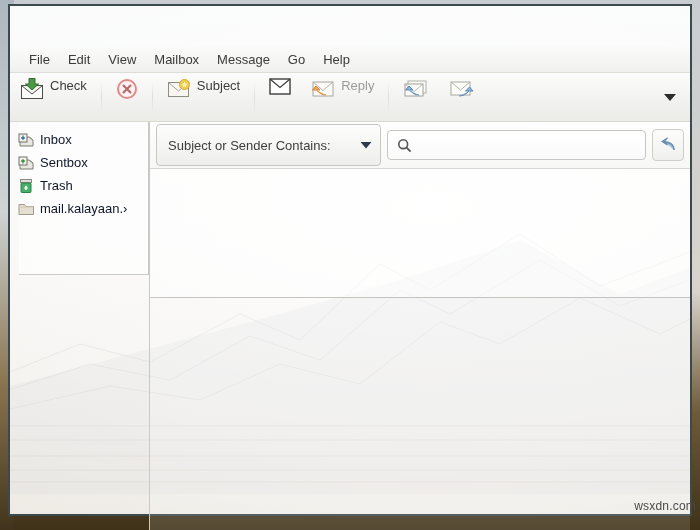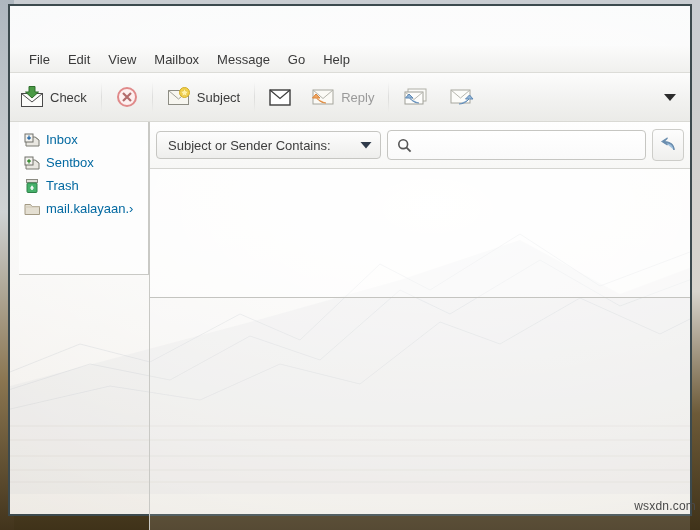--- a/index.html
+++ b/index.html
@@ -66,21 +66,21 @@
   
   #toolbar {
     position: relative;
     height: 48px;
     display: flex; align-items: center;
     background: linear-gradient(180deg,#fcfcfc,#f1f1ef 60%,#ebebe8);
     border-bottom: 1px solid #d9d9d4;
     z-index: 5;
   }
   .tb-btn {
-    display:flex; align-items:center; gap:6px;
+    display:flex; gap:6px;
     height: 38px; padding: 0 9px; margin: 0 1px;
     border-radius: 3px;
     cursor: default;
   }
   .tb-label { font-size: 13px; color: #3c3c3c; white-space: nowrap; }
   .tb-label.dim { color: #9a9a9a; }
   .tb-sep {
     width: 1px; height: 30px; margin: 0 4px;
     background: linear-gradient(180deg, rgba(0,0,0,0), rgba(0,0,0,0.09), rgba(0,0,0,0));
   }
@@ -108,22 +108,22 @@
   #sidebar .sb-frame {
     position:absolute; left:9px; top:0; right:0; height: 152px;
     border-right: 1px solid #c9c9c5;
     border-bottom: 1px solid #c9c9c5;
     background: rgba(255,255,255,0.58);
     pointer-events: none;
   }
   .folder-list { position: relative; z-index: 2; }
   .folder {
     display: flex; align-items: center; gap: 5px;
-    height: 23px; padding-left: 14px;
-    font-size: 13px; color: #0369a1;
+    height: 23px; padding-left: 8px;
+    font-size: 13px; color: #0f172a;
     white-space: nowrap;
     cursor: default;
   }
   .folder .f-label { overflow:hidden; }
 
   #rightcol {
     position: relative;
     flex: 1 1 auto;
     display: flex; flex-direction: column;
     border-left: 1px solid #c9c9c5;
@@ -132,21 +132,21 @@
     height: 47px;
     display: flex; align-items: center;
     padding: 0 6px 0 6px;
     gap: 6px;
     border-bottom: 1px solid #d5d5d1;
     background: linear-gradient(180deg, rgba(255,255,255,0.85), rgba(246,246,244,0.8));
     box-sizing: border-box;
   }
   .combo {
     display:flex; align-items:center; justify-content:space-between;
-    width: 225px; height: 28px;
+    width: 225px; height: 42px;
     padding: 0 8px 0 11px;
     border: 1px solid #c6c6c2;
     border-radius: 4px;
     background: linear-gradient(180deg,#fdfdfd,#eeeeec);
     font-size: 13px; color: #3d3d3d;
     box-sizing: border-box;
     cursor: default;
   }
   .searchbox {
     flex: 1 1 auto;

